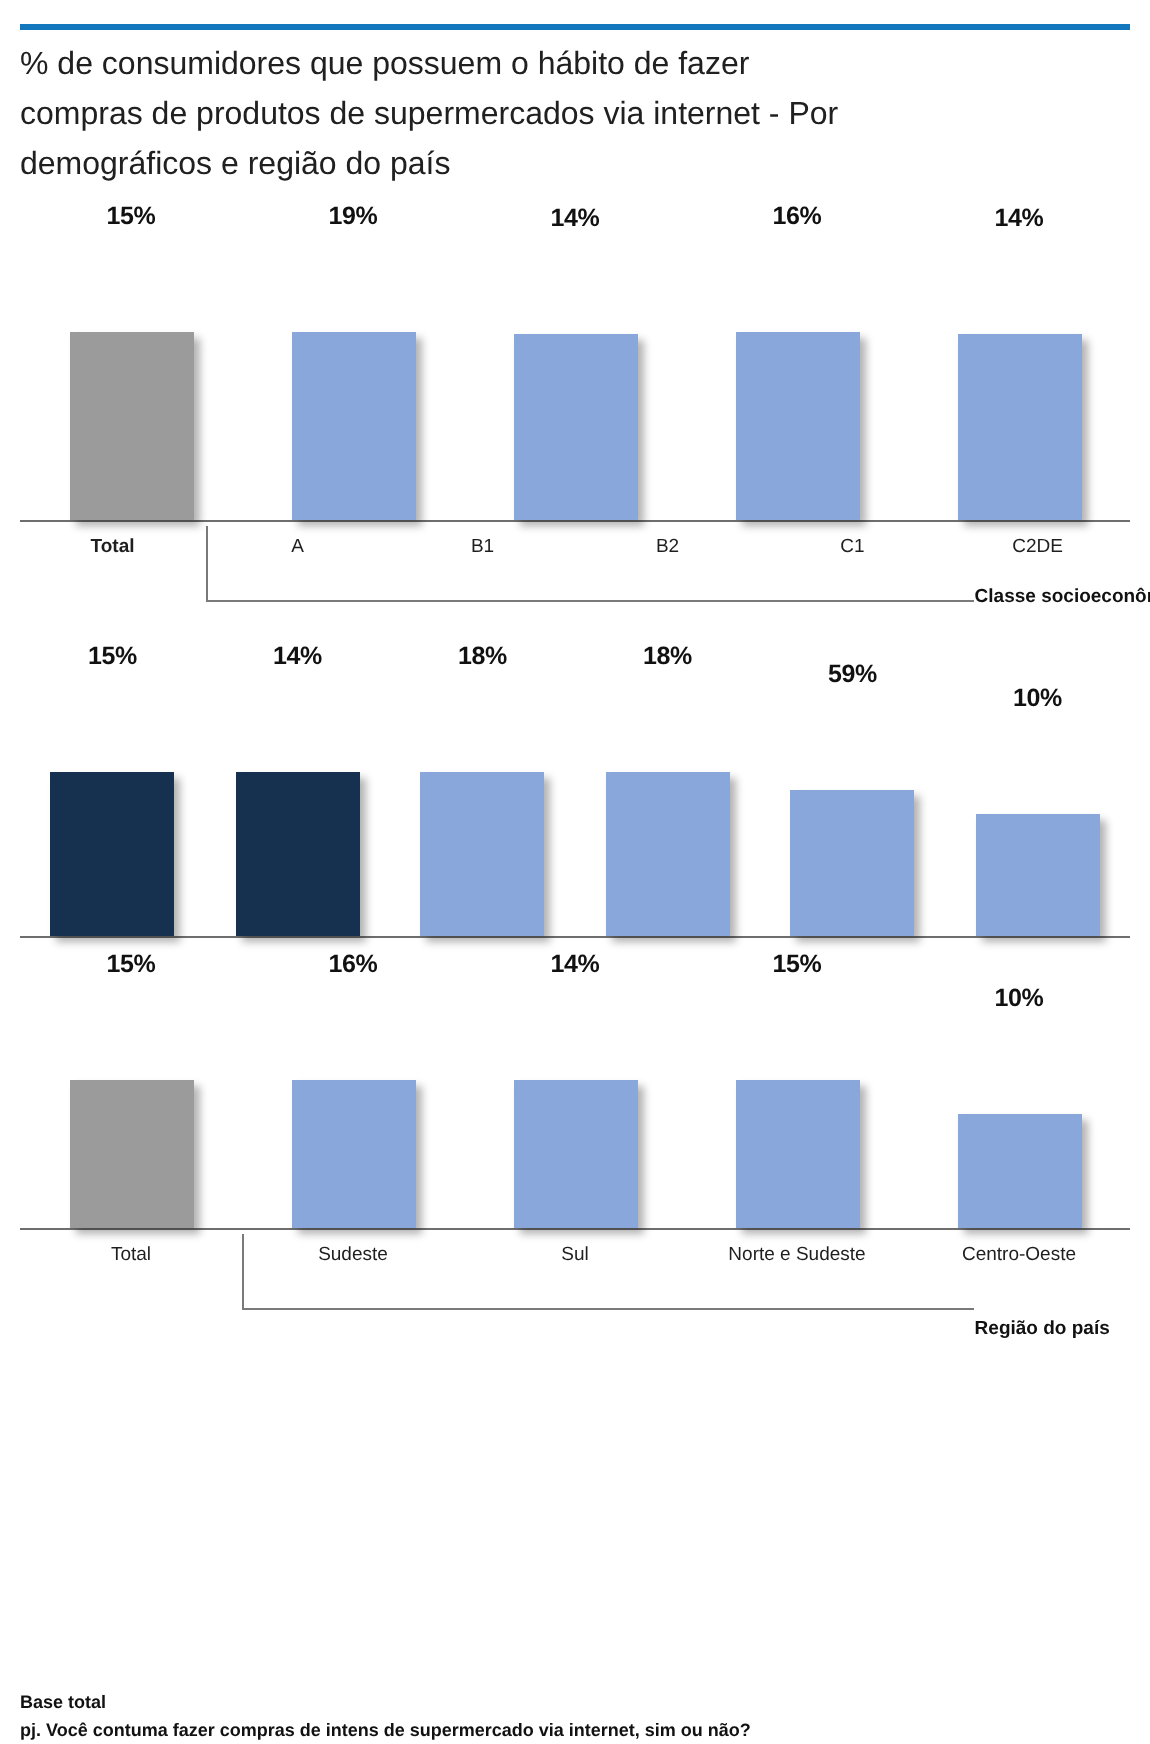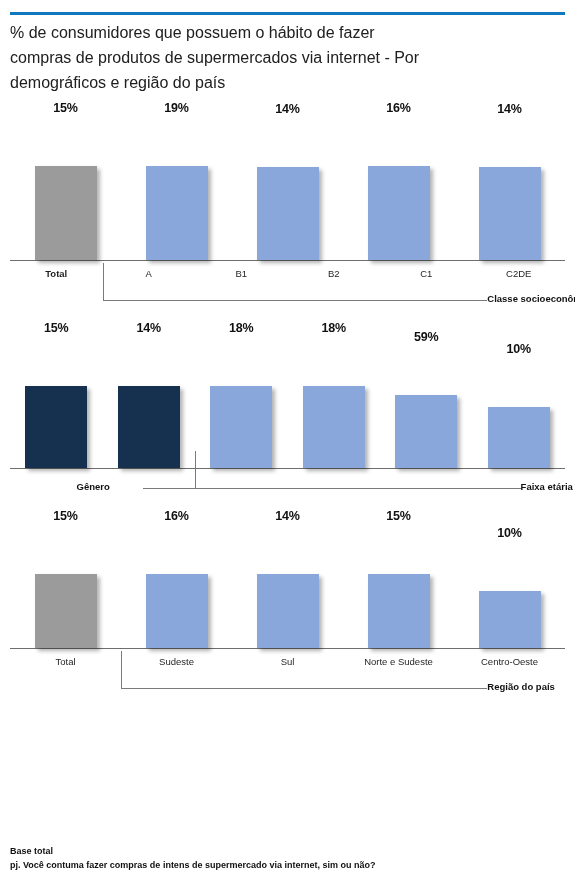--- a/index.html
+++ b/index.html
@@ -151,26 +151,20 @@
         </div>
         <div class="col">
           <div class="vlabel">59%</div>
           <div class="bar blue" style="height: 73.2px;"></div>
         </div>
         <div class="col">
           <div class="vlabel">10%</div>
           <div class="bar blue" style="height: 61px;"></div>
         </div>
       </div>
-    <div class="brackets" id="br-1">
-        <div class="bracket-line" style="left: 24%; width: 9.33333%; top: -18px; height: 38px; border-left: none;"></div>
-        <div class="bracket-label" style="top: 12px; left: 12%;">Gênero</div>
-        <div class="bracket-line" style="left: 33.3333%; width: 58.6667%; top: -18px; height: 38px;"></div>
-        <div class="bracket-label" style="top: 12px; left: 92%;">Faixa etária</div>
-      </div>
   </div>
 
   <div class="chart" style="margin-top:6px;">
     <div class="plot" id="plot-2" style="height:140px;">
         <div class="col">
           <div class="vlabel">15%</div>
           <div class="bar gray" style="height: 85.5px;"></div>
         </div>
         <div class="col">
           <div class="vlabel">16%</div>
@@ -191,21 +185,21 @@
       </div>
     <div class="cats" id="cats-2">
         <div class="cat">Total</div>
         <div class="cat">Sudeste</div>
         <div class="cat">Sul</div>
         <div class="cat">Norte e Sudeste</div>
         <div class="cat">Centro-Oeste</div>
       </div>
     <div class="brackets" id="br-2">
         <div class="bracket-line" style="left: 20%; width: 66%; top: -18px; height: 38px;"></div>
-        <div class="bracket-label" style="top: 12px; left: 86%;">Região do país</div>
+        <div class="bracket-label" style="top: 24px; left: 86%;">Região do país</div>
       </div>
   </div>
 
   <div class="footer">
     <div>Base total</div>
     <div>pj. Você contuma fazer compras de intens de supermercado via internet, sim ou não?</div>
   </div>
 
 </div>
 

